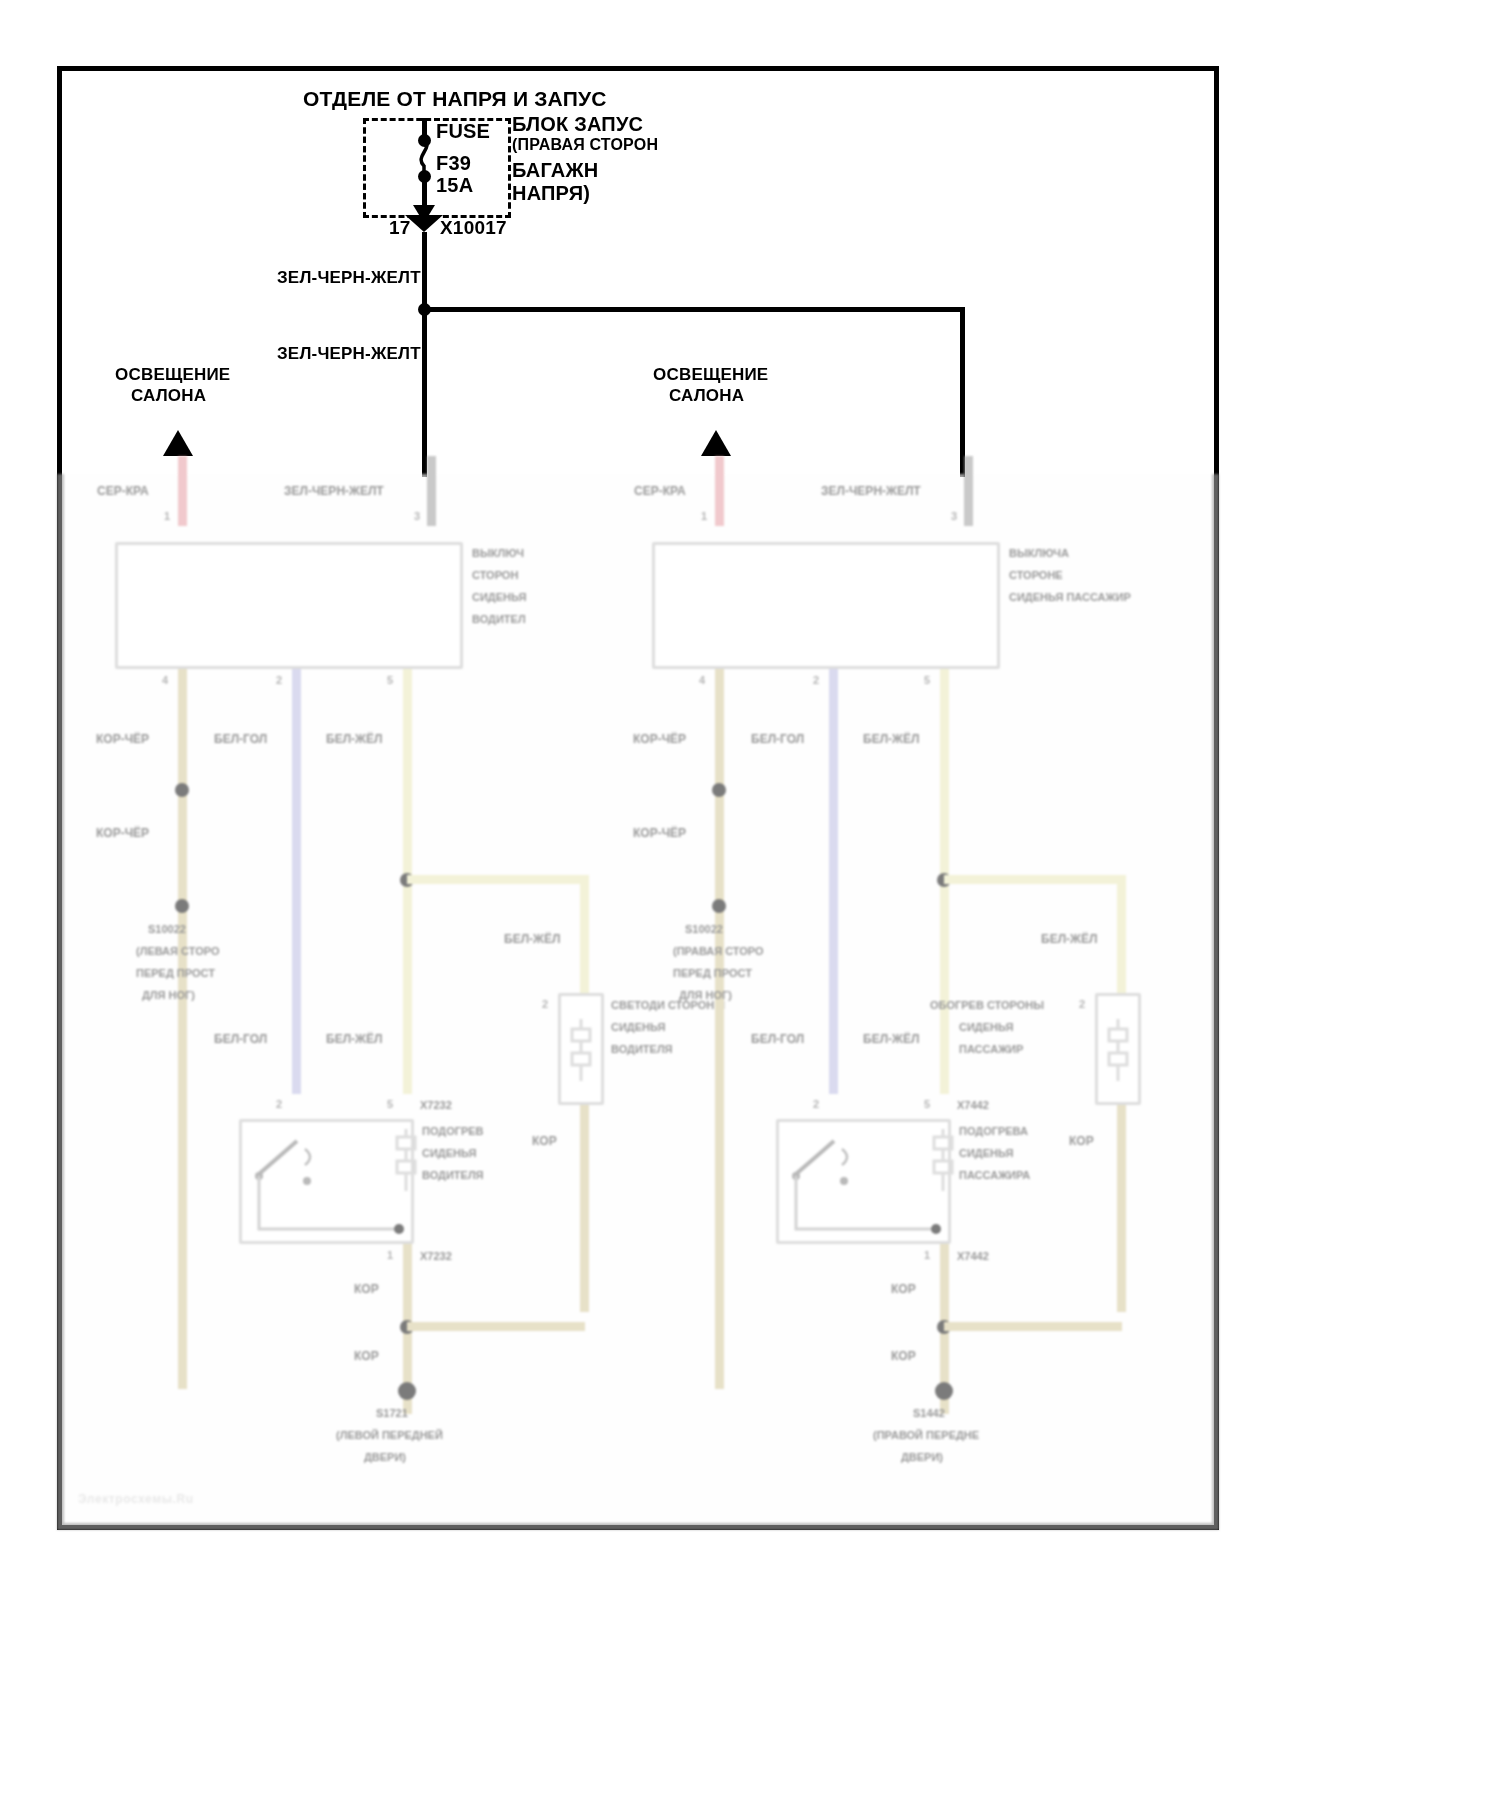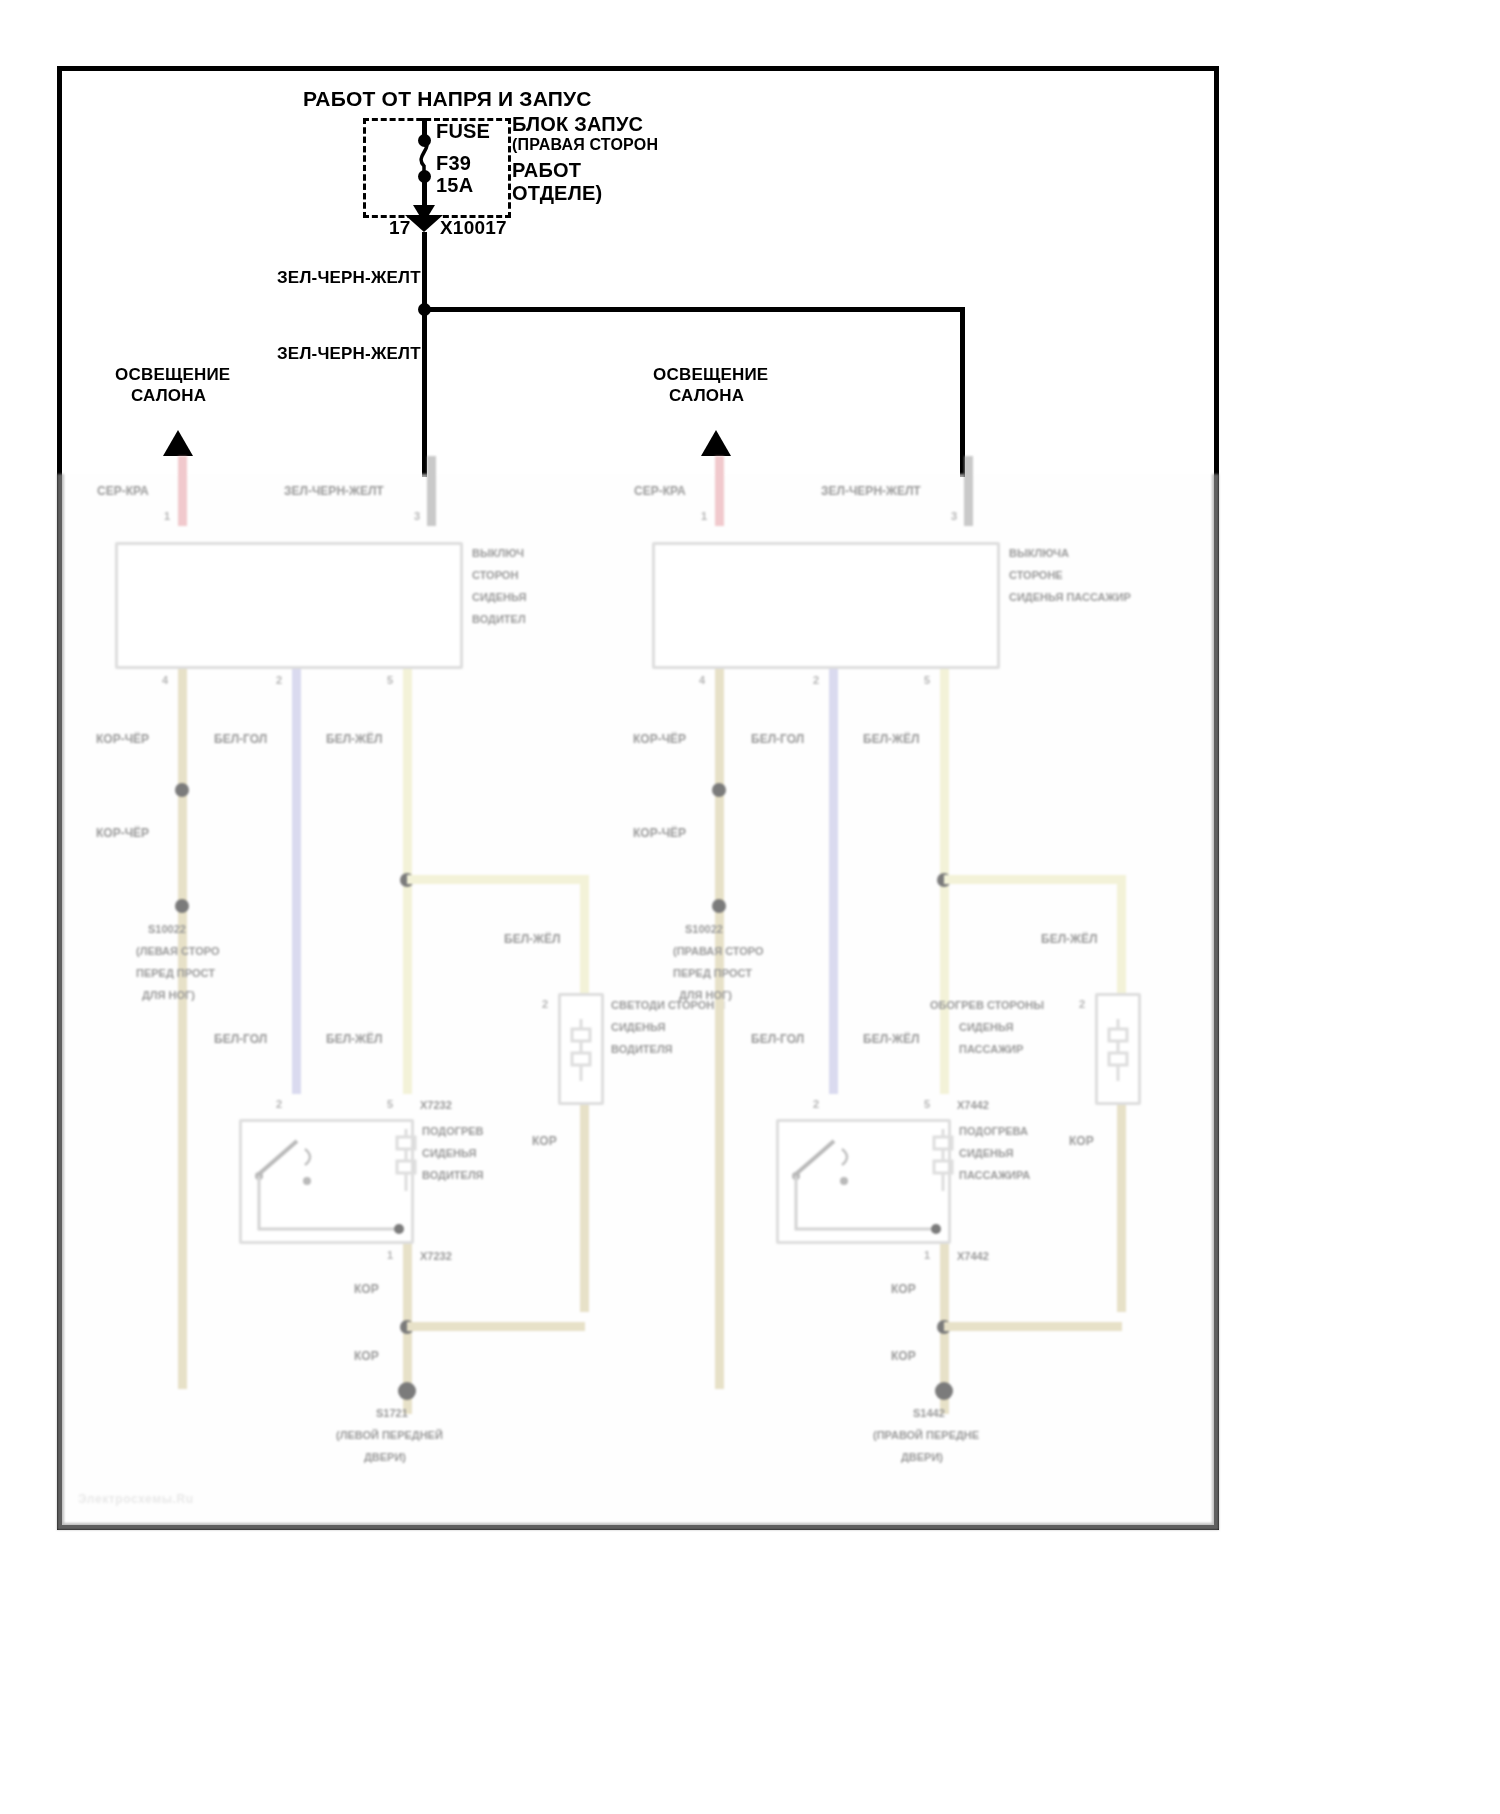--- a/index.html
+++ b/index.html
@@ -50,42 +50,42 @@
 
   .wm{position:absolute;color:#dcdcdc;font-size:12px;font-weight:700;letter-spacing:.6px;}
 </style>
 </head>
 <body>
 
 <div id="stage">
 
   <div class="frame"></div>
 
-  <div class="txt" style="left:303px;top:87px;font-size:21px;">РАБОТ ОТ НАПРЯ И ЗАПУС</div>
+  <div class="txt" style="left:303px;top:87px;font-size:21px;">ОТДЕЛЕ ОТ НАПРЯ И ЗАПУС</div>
 
   <div class="fusebox" style="left:363px;top:118px;width:148px;height:100px;border-bottom:none;"></div>
   <div class="fusebox" style="left:363px;top:118px;width:148px;height:100px;border-top:none;border-left:3px dashed #000;border-right:3px dashed #000;"></div>
 
   <div class="wire vw" style="left:422px;top:118px;height:22px;"></div>
   <div class="dot" style="left:418px;top:134px;"></div>
   <svg style="position:absolute;left:412px;top:140px;" width="26" height="36">
     <path d="M12 0 C22 8, 2 16, 12 26 L12 36" stroke="#000" stroke-width="3.5" fill="none"></path>
   </svg>
   <div class="dot" style="left:418px;top:170px;"></div>
   <div class="wire vw" style="left:422px;top:180px;height:30px;"></div>
   <div class="arrowhead-dn" style="left:413px;top:205px;"></div>
 
   <div class="txt" style="left:436px;top:120px;font-size:20px;">FUSE</div>
   <div class="txt" style="left:436px;top:152px;font-size:20px;">F39</div>
   <div class="txt" style="left:436px;top:174px;font-size:20px;">15A</div>
 
   <div class="txt" style="left:512px;top:113px;font-size:20px;">БЛОК ЗАПУС</div>
   <div class="txt" style="left:512px;top:136px;font-size:16px;">(ПРАВАЯ СТОРОН</div>
-  <div class="txt" style="left:512px;top:159px;font-size:20px;">РАБОТ</div>
-  <div class="txt" style="left:512px;top:182px;font-size:20px;">ОТДЕЛЕ)</div>
+  <div class="txt" style="left:512px;top:159px;font-size:20px;">БАГАЖН</div>
+  <div class="txt" style="left:512px;top:182px;font-size:20px;">НАПРЯ)</div>
 
   <div class="chev" style="left:405px;top:215px;"></div>
   <div class="txt" style="left:389px;top:217px;font-size:19px;">17</div>
   <div class="txt" style="left:440px;top:217px;font-size:19px;text-align:center;">X10017</div>
 
   <div class="wire vw" style="left:422px;top:232px;height:80px;"></div>
   <div class="txt" style="left:277px;top:268px;font-size:17px;">ЗЕЛ-ЧЕРН-ЖЕЛТ</div>
 
   <div class="dot" style="left:418px;top:303px;"></div>
   <div class="wire hw" style="left:424px;top:307px;width:540px;"></div>

